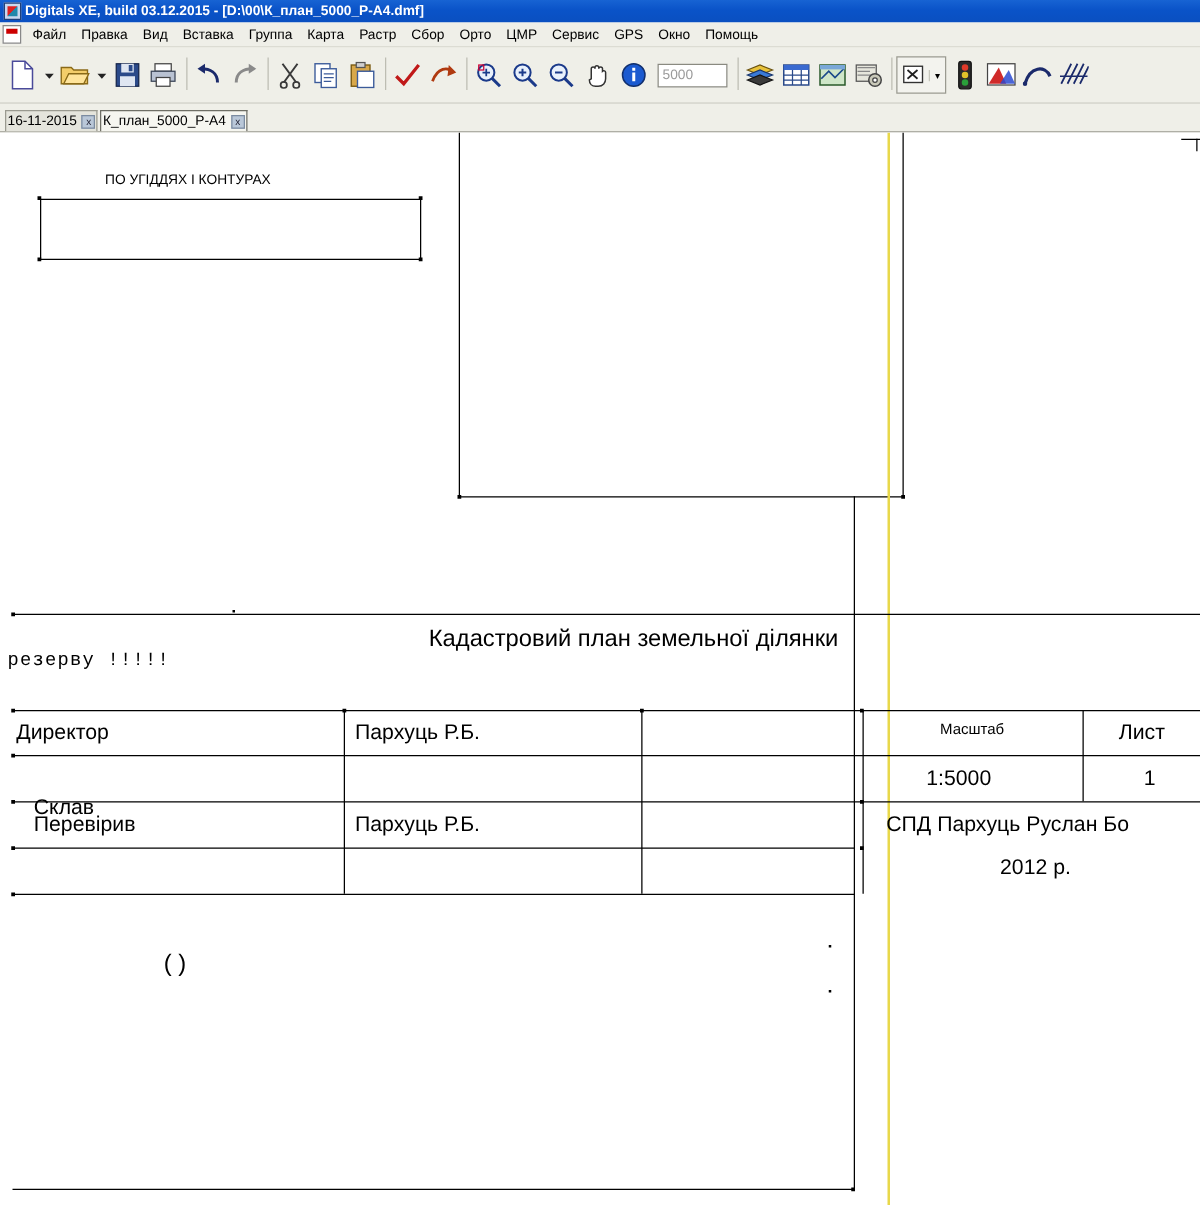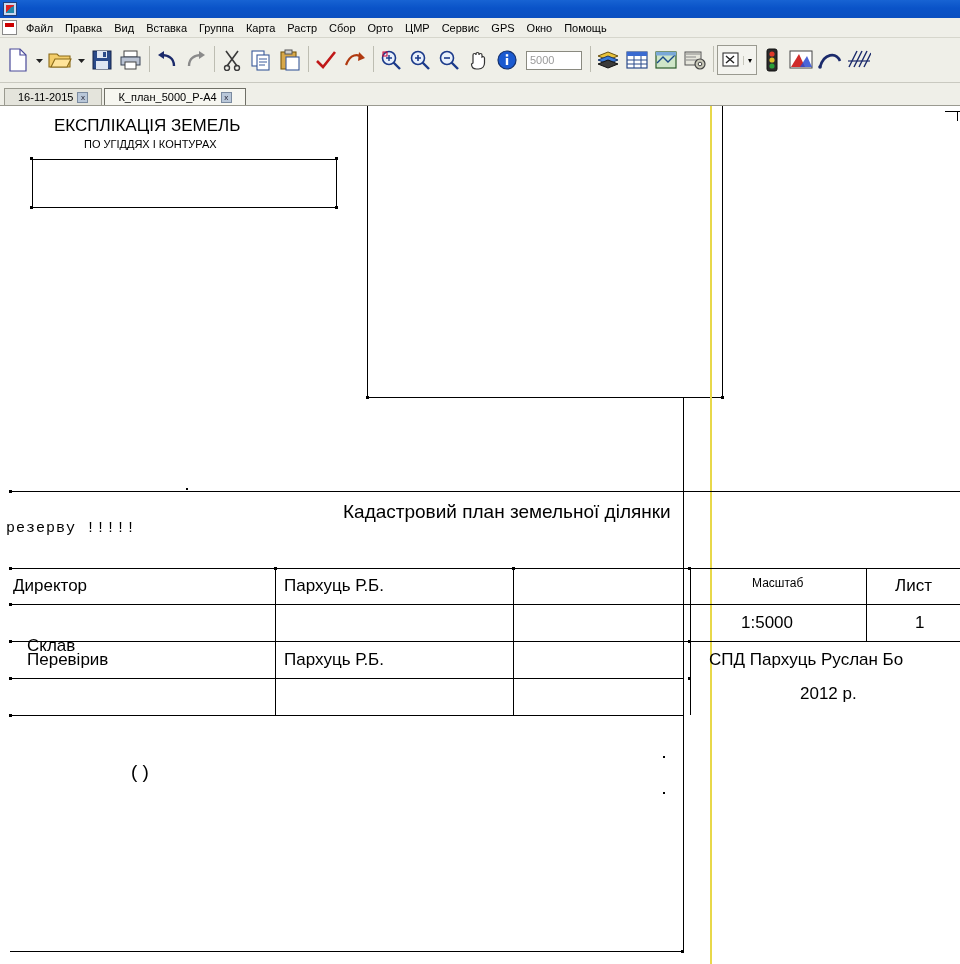--- a/index.html
+++ b/index.html
@@ -148,21 +148,21 @@
     background: #efefe8;
     border-bottom: 1px solid #9a9a90;
     display: flex;
     align-items: flex-end;
     padding-left: 4px;
   }
   .tab {
     display: flex;
     align-items: center;
     height: 17px;
-    padding: 0 13px;
+    padding: 0 1px;
     margin-right: 2px;
     font-size: 11px;
     background: #e4e4dc;
     border: 1px solid #9a9a90;
     border-bottom: none;
     box-sizing: border-box;
     cursor: default;
   }
   .tab.active {
     background: #f6f6f0;
@@ -205,20 +205,21 @@
     position: absolute;
     white-space: nowrap;
     color: #000;
   }
 </style>
 </head>
 <body>
 
 <div id="titlebar">
   <div class="app-icon"></div>
+  <div class="title-text">Digitals XE, build 03.12.2015 - [D:\00\К_план_5000_Р-А4.dmf]</div>
 </div>
 
 <div id="menubar">
   <div class="menu-doc-icon"></div>
   <div class="menu-item">Файл</div>
   <div class="menu-item">Правка</div>
   <div class="menu-item">Вид</div>
   <div class="menu-item">Вставка</div>
   <div class="menu-item">Группа</div>
   <div class="menu-item">Карта</div>
@@ -463,21 +464,20 @@
     <span>К_план_5000_Р-А4</span>
     <span class="tab-close">x</span>
   </div>
 </div>
 
 <div id="canvas">
 
   <div class="hline" style="left:945px; top:5px; width:15px;"></div>
   <div class="vline" style="left:957px; top:5px; height:10px;"></div>
 
-  <div class="lbl" style="left:54px; top:10px; font-size:17px;">ЕКСПЛІКАЦІЯ  ЗЕМЕЛЬ</div>
   <div class="lbl" style="left:84px; top:32px; font-size:11px;">ПО УГІДДЯХ І КОНТУРАХ</div>
 
   <div class="hline" style="left:32px; top:53px; width:305px;"></div>
   <div class="hline" style="left:32px; top:101px; width:305px;"></div>
   <div class="vline" style="left:32px; top:53px; height:48px;"></div>
   <div class="vline" style="left:336px; top:53px; height:48px;"></div>
   <div class="node" style="left:30px; top:51px;"></div>
   <div class="node" style="left:335px; top:51px;"></div>
   <div class="node" style="left:30px; top:100px;"></div>
   <div class="node" style="left:335px; top:100px;"></div>

